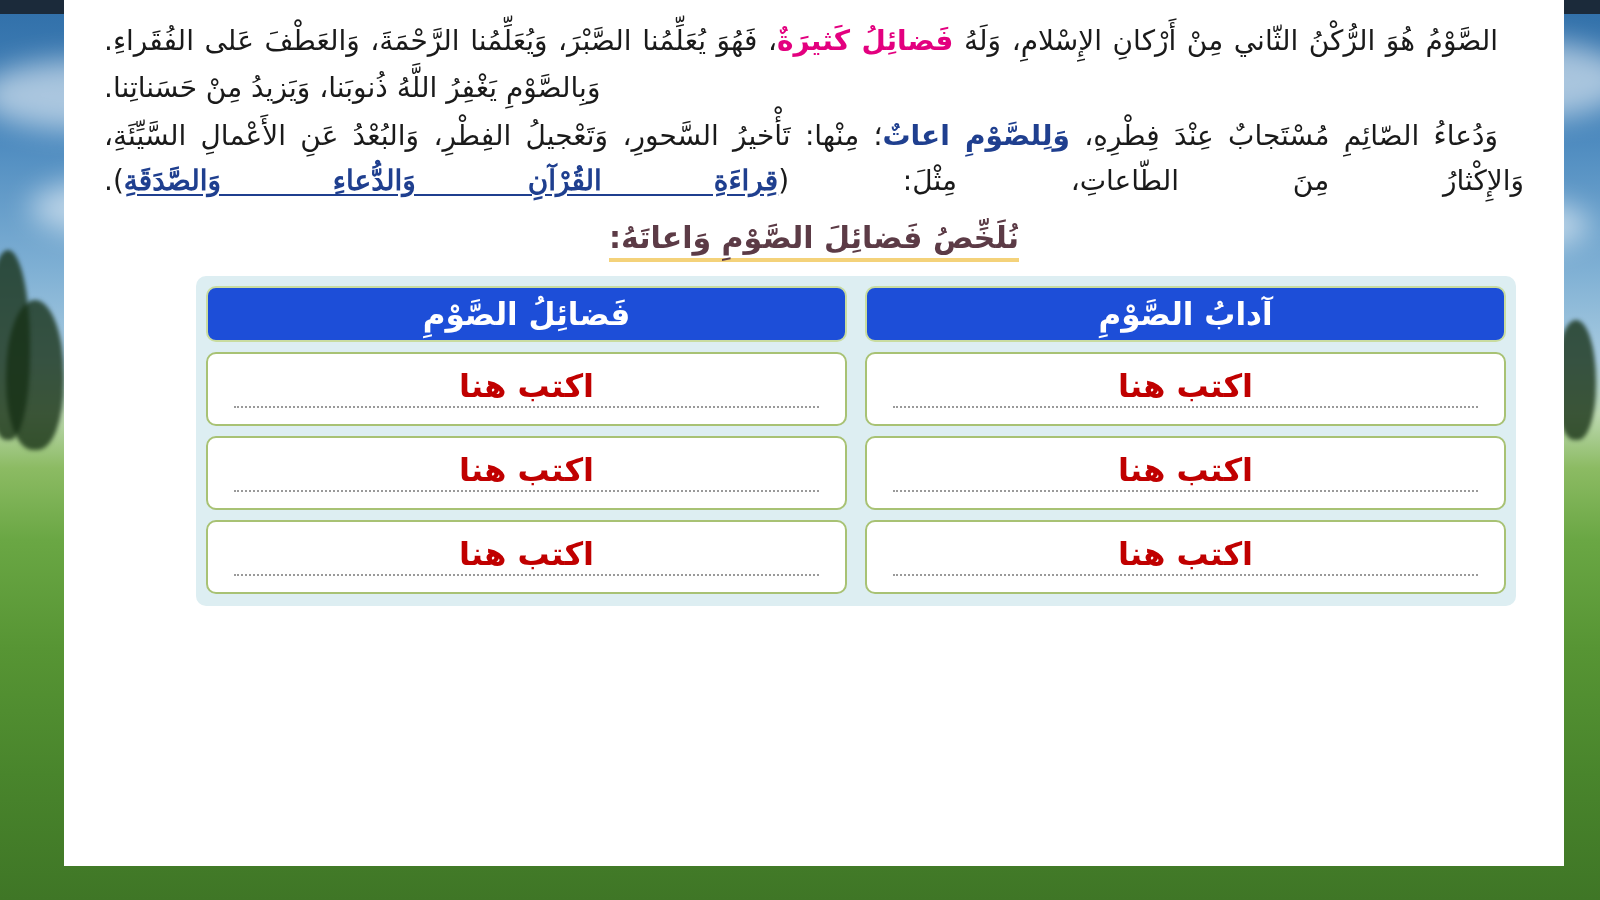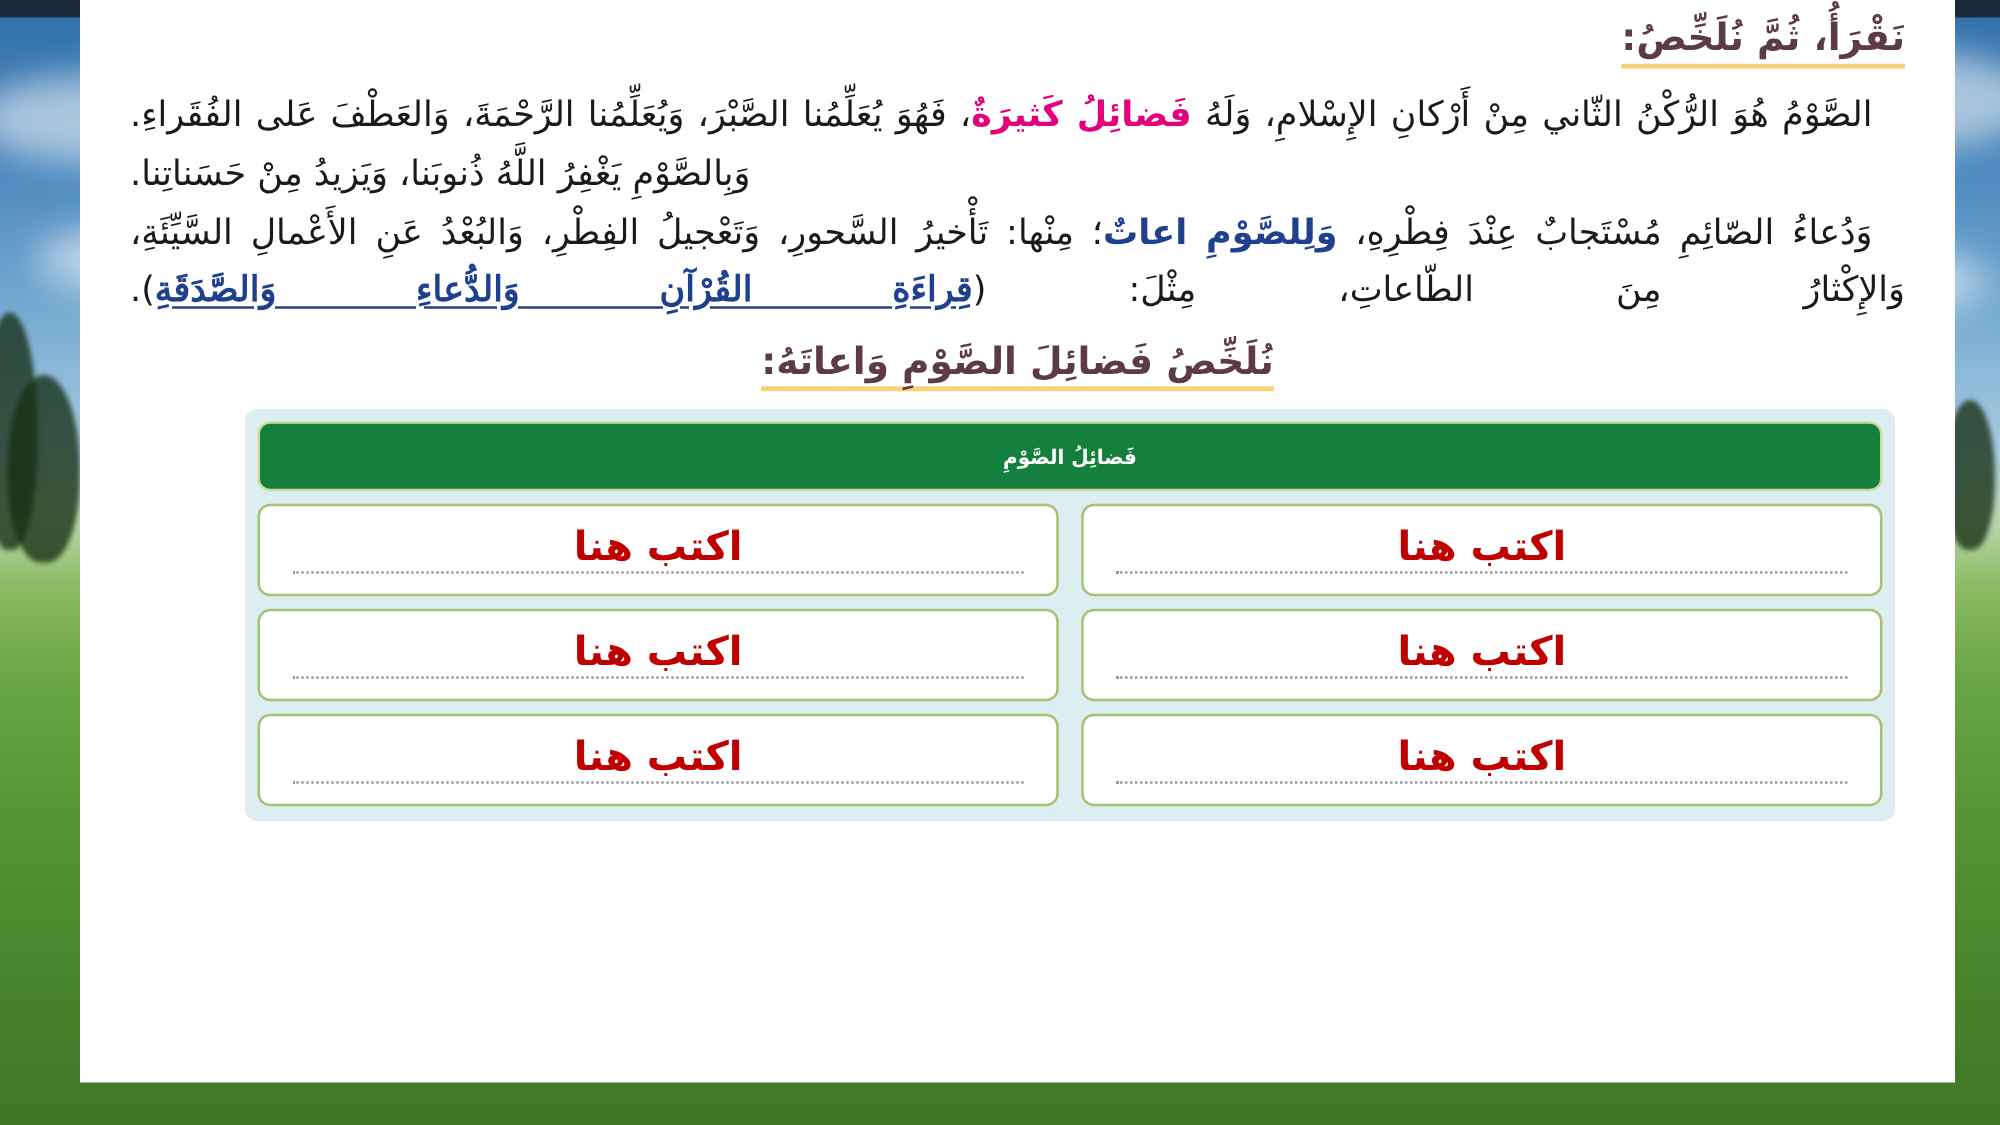--- a/index.html
+++ b/index.html
@@ -133,23 +133,23 @@
     flex: 1 1 0;
     box-sizing: border-box;
     height: 56px;
     border-radius: 10px;
     display: flex;
     align-items: center;
     justify-content: center;
     position: relative;
   }
   .thead {
-    background: #15803d;
+    background: #1d4ed8;
     color: #ffffff;
-    font-size: 16px;
+    font-size: 31px;
     font-weight: bold;
     border: 2px solid #c9dca0;
   }
   .tinput {
     background: #ffffff;
     border: 2px solid #a8c274;
     height: 74px;
   }
   .tinput .writeline {
     position: absolute;
@@ -179,42 +179,42 @@
   <div class="cloud c1"></div>
   <div class="cloud c2"></div>
   <div class="cloud c3"></div>
   <div class="cloud c4"></div>
   <div class="tree t1"></div>
   <div class="tree t2"></div>
   <div class="tree t3"></div>
 
   <div id="panel">
 
-    <div class="heading-row" id="title-row">
-      <span class="heading">نَقْرَأُ، ثُمَّ نُلَخِّصُ:</span>
-    </div>
 
     <div class="body-text">
 
       <p class="para full"><span>الصَّوْمُ هُوَ الرُّكْنُ الثّاني مِنْ أَرْكانِ الإِسْلامِ، وَلَهُ </span><span class="hl-pink">فَضائِلُ كَثيرَةٌ</span><span>، فَهُوَ يُعَلِّمُنا الصَّبْرَ، وَيُعَلِّمُنا الرَّحْمَةَ، وَالعَطْفَ عَلى الفُقَراءِ.</span></p>
 
       <p class="para right-end">وَبِالصَّوْمِ يَغْفِرُ اللَّهُ ذُنوبَنا، وَيَزيدُ مِنْ حَسَناتِنا.</p>
 
       <p class="para full"><span>وَدُعاءُ الصّائِمِ مُسْتَجابٌ عِنْدَ فِطْرِهِ، </span><span class="hl-blue">وَلِلصَّوْمِ اعاتٌ</span><span>؛ مِنْها: تَأْخيرُ السَّحورِ، وَتَعْجيلُ الفِطْرِ، وَالبُعْدُ عَنِ الأَعْمالِ السَّيِّئَةِ، وَالإِكْثارُ مِنَ الطّاعاتِ، مِثْلَ: (</span><span class="hl-blue-u">قِراءَةِ القُرْآنِ وَالدُّعاءِ وَالصَّدَقَةِ</span><span>).</span></p>
 
     </div>
 
     <div class="heading-row center" id="summary-head-row">
       <span class="heading">نُلَخِّصُ فَضائِلَ الصَّوْمِ وَاعاتَهُ:</span>
     </div>
 
     <div id="table-wrap">
 
       <div class="trow">
         <div class="tcell thead">
+          <span>آدابُ الصَّوْمِ</span>
+        </div>
+        <div class="tcell thead">
           <span>فَضائِلُ الصَّوْمِ</span>
         </div>
       </div>
 
       <div class="trow">
         <div class="tcell tinput">
           <div class="writeline"></div>
           <span class="placeholder">اكتب هنا</span>
         </div>
         <div class="tcell tinput">

